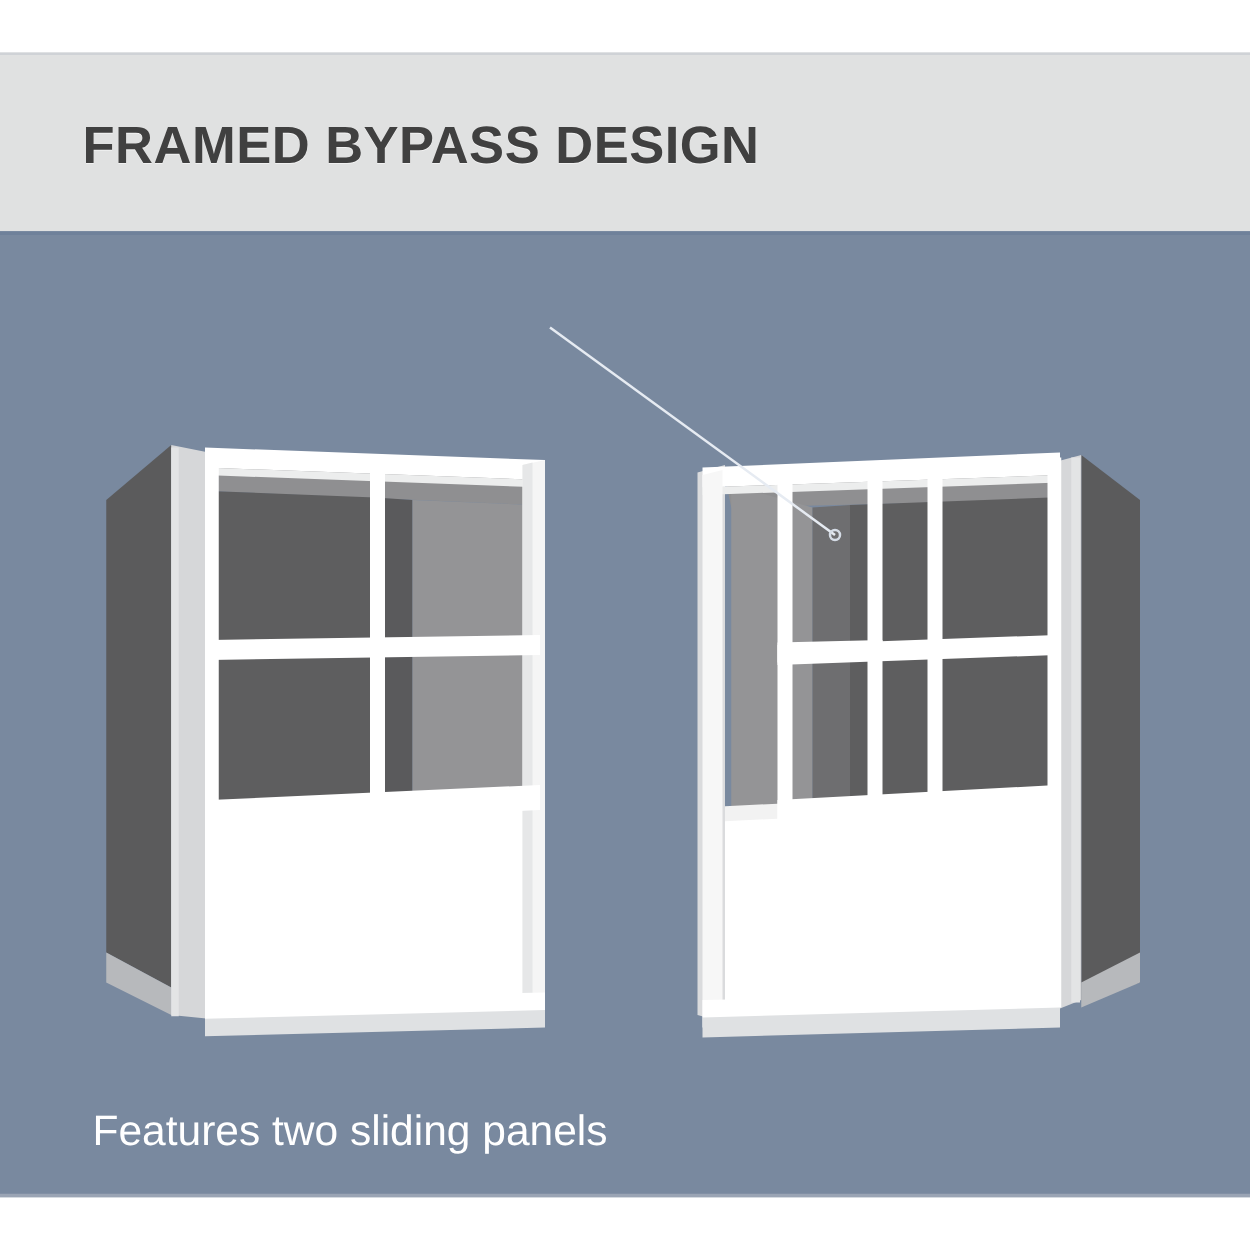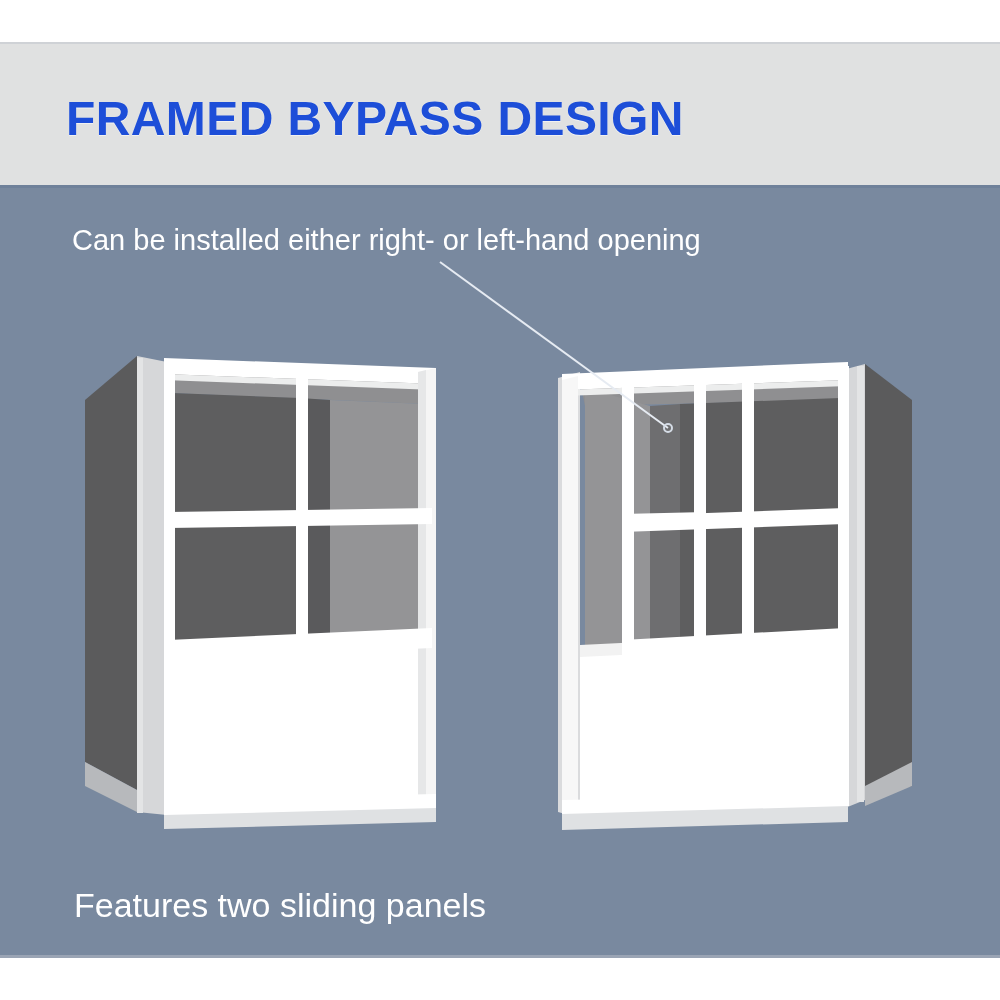--- a/index.html
+++ b/index.html
@@ -38,24 +38,24 @@
   .header-band-topline {
     position: absolute;
     left: 0; top: 42px;
     width: 1000px; height: 2px;
     background: #cfd2d6;
   }
   .header-title {
     position: absolute;
     left: 66px;
     top: 95px;
-    font-size: 48px;
+    font-size: 42px;
     font-weight: bold;
     letter-spacing: 0.4px;
-    color: #1d4ed8;
+    color: #404040;
     white-space: nowrap;
     line-height: 1;
     text-shadow: 0 1px 0 rgba(255,255,255,0.55);
   }
 
   
   .body-band {
     position: absolute;
     left: 0; top: 185px;
     width: 1000px; height: 773px;
@@ -115,21 +115,20 @@
 
   <div class="top-strip"></div>
 
   <div class="header-band"></div>
   <div class="header-band-topline"></div>
   <div class="header-title">FRAMED BYPASS DESIGN</div>
 
   <div class="body-band"></div>
   <div class="body-band-topline"></div>
 
-  <div class="caption-top">Can be installed either right- or left-hand opening</div>
 
   <div class="caption-bottom">Features two sliding panels</div>
 
   <svg class="illo" viewBox="0 0 1000 1000">
 
     <g>
 
       <polygon points="85,400 137,356 137,790 85,762" fill="#5b5b5c"></polygon>
 
       <polygon points="85,762 137,790 137,812 85,786" fill="#b7b9bc"></polygon>

